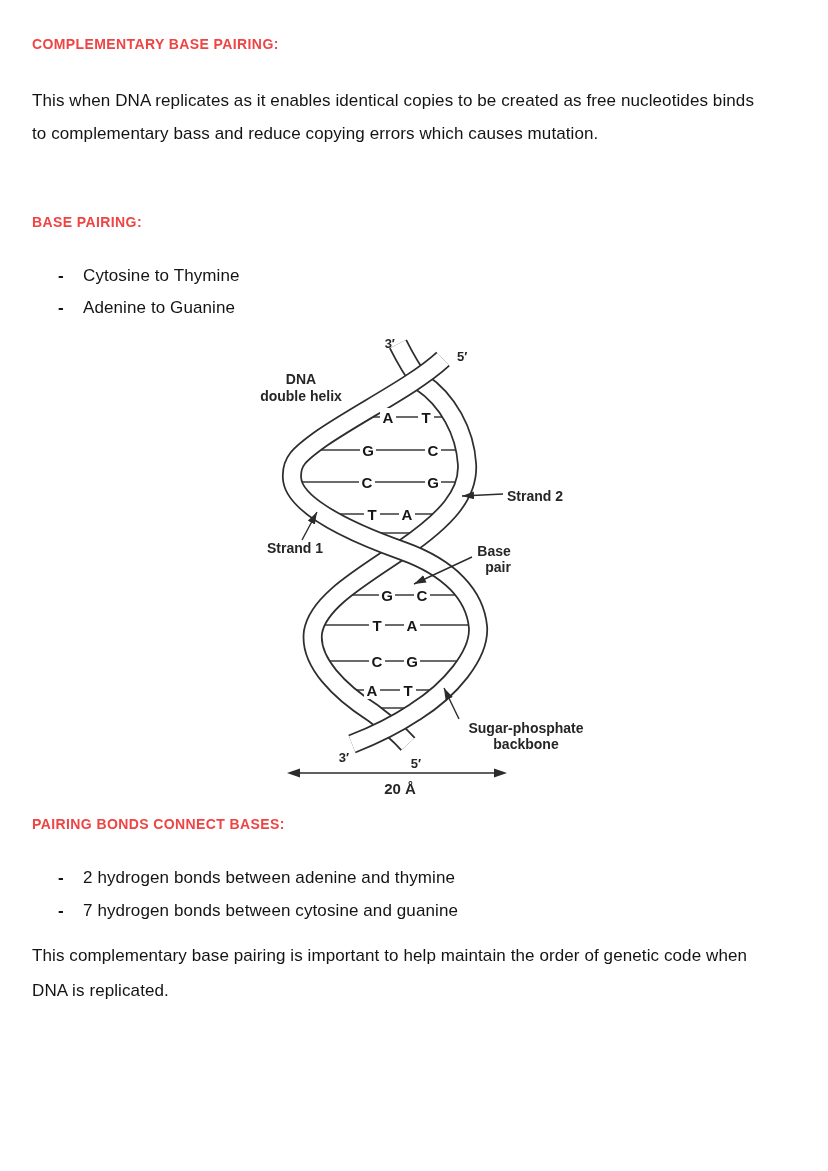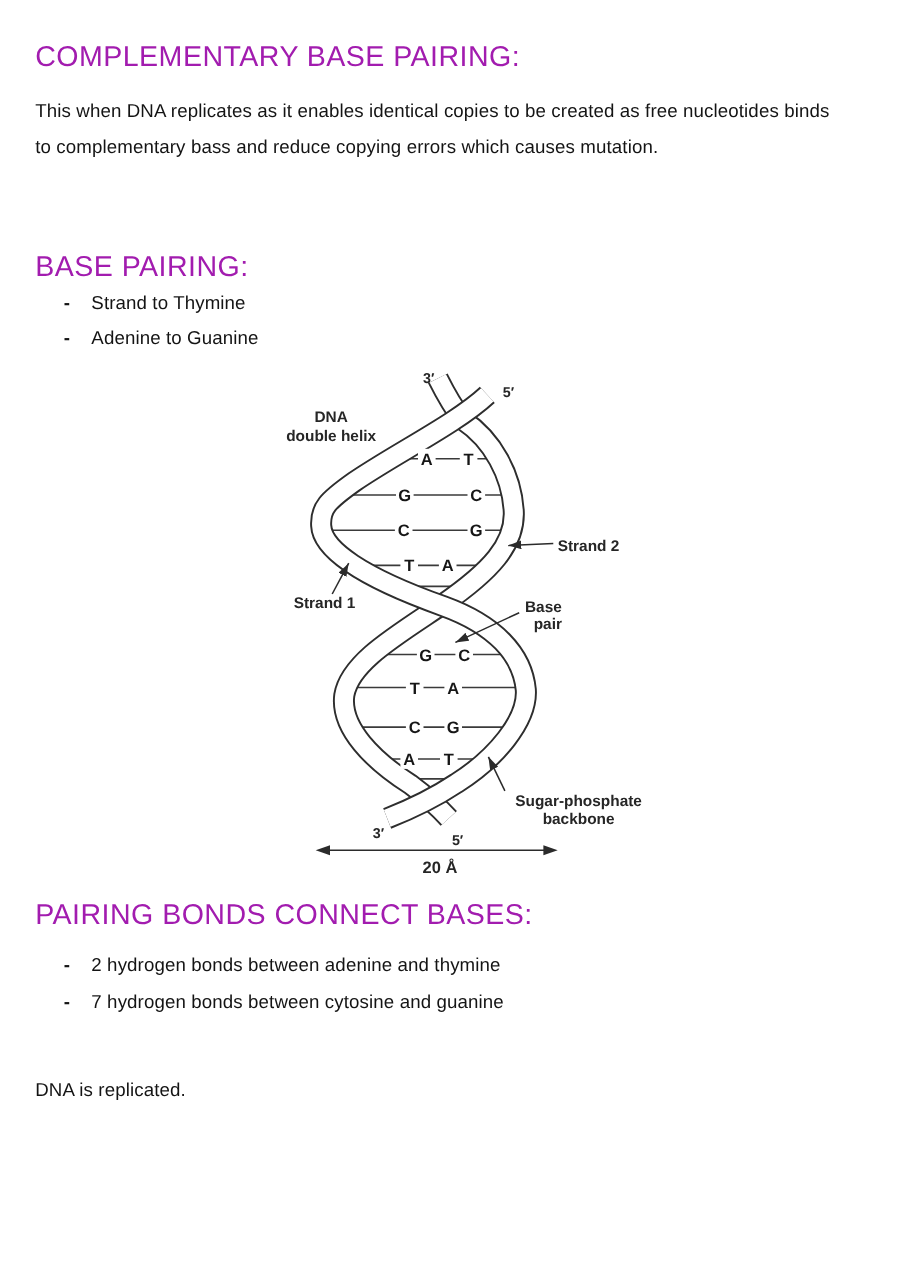--- a/index.html
+++ b/index.html
@@ -1,22 +1,22 @@
 <!DOCTYPE html>
 <html><head>
 <meta charset="utf-8">
 <style>
   html,body { margin:0; padding:0; background:#fff; }
   .page {
     position:relative; width:828px; height:1171px; background:#ffffff;
     font-family:"Liberation Sans", sans-serif; color:#121212; overflow:hidden;
   }
   .h {
-    position:absolute; left:32px; font-size:26px; font-weight:400;
-    letter-spacing:0.4px; color:#a21caf; white-space:nowrap;
+    position:absolute; left:32px; font-size:14px; font-weight:700;
+    letter-spacing:0.4px; color:#ef4444; white-space:nowrap;
   }
   .bodyline {
     position:absolute; left:32px; font-size:17px; font-weight:400;
     color:#141414; white-space:nowrap; letter-spacing:0.1px;
   }
   .bullet {
     position:absolute; left:58px; display:flex; font-size:17px;
     color:#141414; white-space:nowrap; letter-spacing:0.1px;
   }
   .bullet .dash { width:25px; font-weight:700; }
@@ -35,25 +35,25 @@
 </head>
 <body>
 
 <div class="page">
 
   <div class="h" style="top:36px">COMPLEMENTARY BASE PAIRING:</div>
 
   <div class="bodyline" style="top:91px">This when DNA replicates as it enables identical copies to be created as free nucleotides binds</div>
   <div class="bodyline" style="top:124px">to complementary bass and reduce copying errors which causes mutation.</div>
 
-  <div class="h" style="top:227px">BASE PAIRING:</div>
+  <div class="h" style="top:214px">BASE PAIRING:</div>
 
   <div class="bullet" style="top:266px">
     <span class="dash">-</span>
-    <span class="btext">Strand to Thymine</span>
+    <span class="btext">Cytosine to Thymine</span>
   </div>
   <div class="bullet" style="top:298px">
     <span class="dash">-</span>
     <span class="btext">Adenine to Guanine</span>
   </div>
 
   <svg class="diagram" viewBox="255 330 350 465">
     <defs>
       <marker id="ah" markerUnits="userSpaceOnUse" markerWidth="13" markerHeight="10" refX="12" refY="4" orient="auto">
         <path d="M0,0 L12,4 L0,8 Z" fill="#2b2b2b"></path>
@@ -159,15 +159,16 @@
 
   <div class="bullet" style="top:868px">
     <span class="dash">-</span>
     <span class="btext">2 hydrogen bonds between adenine and thymine</span>
   </div>
   <div class="bullet" style="top:901px">
     <span class="dash">-</span>
     <span class="btext">7 hydrogen bonds between cytosine and guanine</span>
   </div>
 
+  <div class="bodyline" style="top:946px">This complementary base pairing is important to help maintain the order of genetic code when</div>
   <div class="bodyline" style="top:981px">DNA is replicated.</div>
 
 </div>
 
 </body></html>

